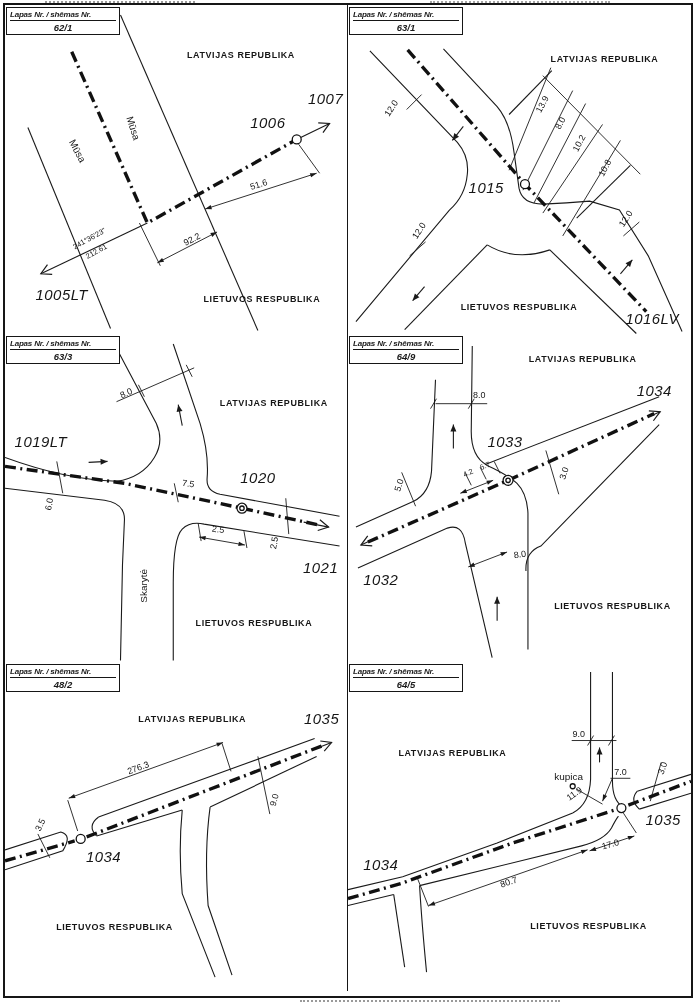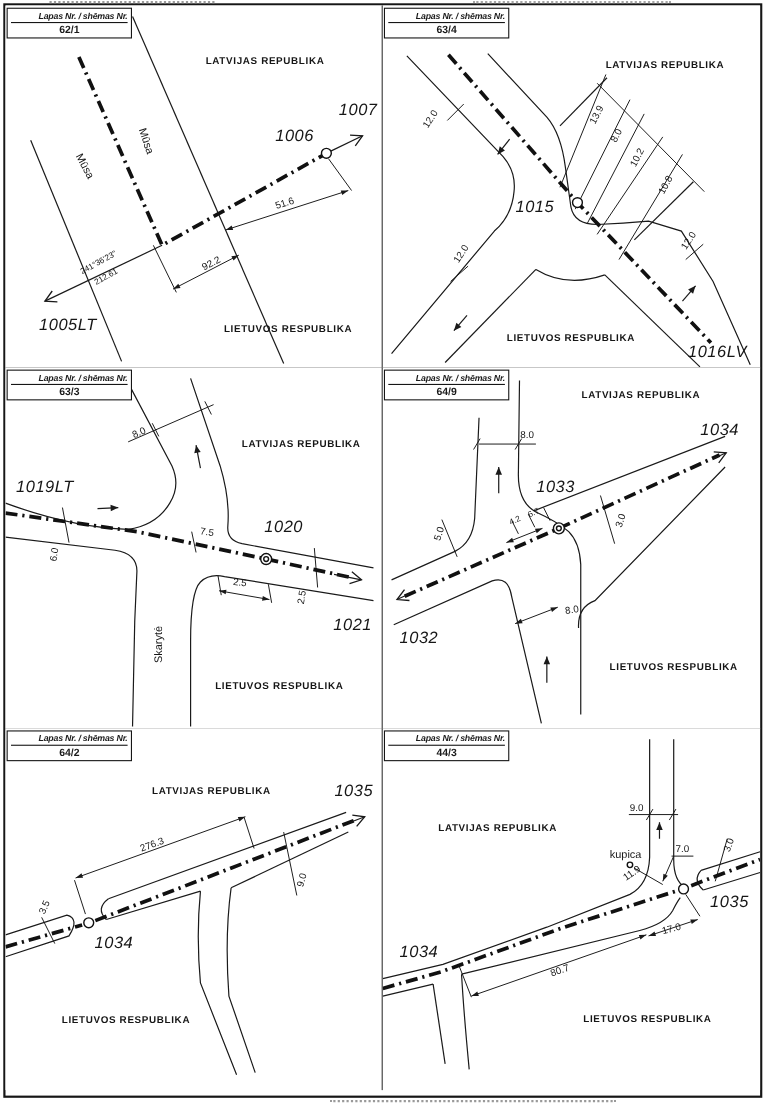--- a/index.html
+++ b/index.html
@@ -6,22 +6,22 @@
   .sheet{position:relative;width:700px;height:1004px;background:#ffffff;overflow:hidden;
          font-family:"Liberation Sans", sans-serif;color:#1a1a1a;}
   .frame{position:absolute;left:3px;top:3px;width:686px;height:991px;border:2.5px solid #161616;}
   .panel{position:absolute;background:#fff;}
   .panel svg{position:absolute;left:0;top:0;}
   .p-r{border-right:1.5px solid #161616;}
   .p-b{border-bottom:1.5px solid #161616;}
   .tbox{position:absolute;left:1px;top:2px;width:106px;border:1.2px solid #161616;background:#fff;
         z-index:5;padding:2px 3px 1px 3px;}
   .tbox-l1{font-style:italic;font-size:8px;font-weight:700;white-space:nowrap;
-           border-bottom:1px solid #161616;padding-bottom:1px;letter-spacing:-0.2px;text-align:right;}
-  .tbox-l2{font-size:9.5px;font-weight:700;text-align:center;padding-top:1px;}
+           border-bottom:1px solid #161616;padding-bottom:1px;letter-spacing:-0.2px;}
+  .tbox-l2{font-style:italic;font-size:9.5px;font-weight:700;text-align:center;padding-top:1px;}
   svg text{fill:#161616;dominant-baseline:middle;}
   .country{font-size:9px;font-weight:700;letter-spacing:0.6px;}
   .pt{font-size:15px;font-style:italic;font-weight:500;letter-spacing:0.5px;}
   .dim{font-size:9px;}
   .dimS{font-size:7.5px;}
   .river{font-size:10px;}
   .ln{stroke:#1a1a1a;stroke-width:1.1;fill:none;}
   .dm{stroke:#1a1a1a;stroke-width:0.9;fill:none;}
   .bd{stroke:#111;stroke-width:3.4;fill:none;stroke-dasharray:11 4.5 2 4.5;}
   .cir{fill:#fff;stroke:#111;stroke-width:1.3;}
@@ -126,21 +126,21 @@
         <text class="dim" x="44" y="104" text-anchor="middle" transform="rotate(-57 44 104)">12.0</text>
         <text class="dim" x="196" y="100" text-anchor="middle" transform="rotate(-62 196 100)">13.9</text>
         <text class="dim" x="214" y="119" text-anchor="middle" transform="rotate(-62 214 119)">8.0</text>
         <text class="dim" x="233" y="139" text-anchor="middle" transform="rotate(-62 233 139)">10.2</text>
         <text class="dim" x="259" y="164" text-anchor="middle" transform="rotate(-62 259 164)">10.8</text>
         <text class="dim" x="72" y="227" text-anchor="middle" transform="rotate(-57 72 227)">12.0</text>
         <text class="dim" x="280" y="215" text-anchor="middle" transform="rotate(-57 280 215)">12.0</text>
       </svg>
       <div class="tbox">
         <div class="tbox-l1">Lapas Nr. / shēmas Nr.</div>
-        <div class="tbox-l2">63/4</div>
+        <div class="tbox-l2">63/1</div>
       </div>
     </div>
 
     <div class="panel p-r p-b" style="left:0;top:328.5px;width:341.5px;height:328.5px;">
       <svg width="341.5" height="328.5" viewBox="0 0 343 330" preserveAspectRatio="none">
         <g>
           <path class="ln" d="M114,18 L152,90 Q160,108 150,124 Q138,144 112,148 Q60,146 0,124"></path>
           <path class="ln" d="M169,10 L196,90 Q205,120 203,145 Q202,158 216,161 L336,183"></path>
           <path class="ln" d="M0,155 L100,167 Q120,170 120,186 L118,232 L116,328"></path>
           <path class="ln" d="M169,328 L169,250 Q169,205 178,196 Q186,188 200,191 L336,213"></path>
@@ -261,21 +261,21 @@
         <text class="country" x="188" y="58" text-anchor="middle">LATVIJAS REPUBLIKA</text>
         <text class="country" x="110" y="267" text-anchor="middle">LIETUVOS RESPUBLIKA</text>
         <text class="pt" x="318" y="58" text-anchor="middle">1035</text>
         <text class="pt" x="99" y="197" text-anchor="middle">1034</text>
         <text class="dim" x="134" y="107" text-anchor="middle" transform="rotate(-20 134 107)">276.3</text>
         <text class="dim" x="271" y="139" text-anchor="middle" transform="rotate(-75 271 139)">9.0</text>
         <text class="dim" x="36" y="164" text-anchor="middle" transform="rotate(-65 36 164)">3.5</text>
       </svg>
       <div class="tbox">
         <div class="tbox-l1">Lapas Nr. / shēmas Nr.</div>
-        <div class="tbox-l2">64/2</div>
+        <div class="tbox-l2">48/2</div>
       </div>
     </div>
 
     <div class="panel" style="left:343px;top:657px;width:343px;height:329px;">
       <svg width="343" height="329" viewBox="0 0 345 331" preserveAspectRatio="none">
         <g>
           <path class="ln" d="M244,10 L244,118 Q243,143 226,152 L150,182 L55,216 L0,229"></path>
           <path class="ln" d="M266,10 L266,120 Q266,140 277,146"></path>
           <path class="ln" d="M0,245 L46,234"></path>
           <path class="ln" d="M46,234 L57,307"></path>
@@ -314,18 +314,18 @@
         <text class="river" x="222" y="116" text-anchor="middle">kupica</text>
         <text class="dim" x="232" y="73" text-anchor="middle">9.0</text>
         <text class="dim" x="274" y="111" text-anchor="middle">7.0</text>
         <text class="dim" x="228" y="133" text-anchor="middle" transform="rotate(-35 228 133)">11.9</text>
         <text class="dim" x="317" y="107" text-anchor="middle" transform="rotate(-70 317 107)">3.0</text>
         <text class="dim" x="264" y="184" text-anchor="middle" transform="rotate(-15 264 184)">17.0</text>
         <text class="dim" x="162" y="222" text-anchor="middle" transform="rotate(-19 162 222)">80.7</text>
       </svg>
       <div class="tbox">
         <div class="tbox-l1">Lapas Nr. / shēmas Nr.</div>
-        <div class="tbox-l2">44/3</div>
+        <div class="tbox-l2">64/5</div>
       </div>
     </div>
 
   </div>
 </div>
 
 </body></html>

